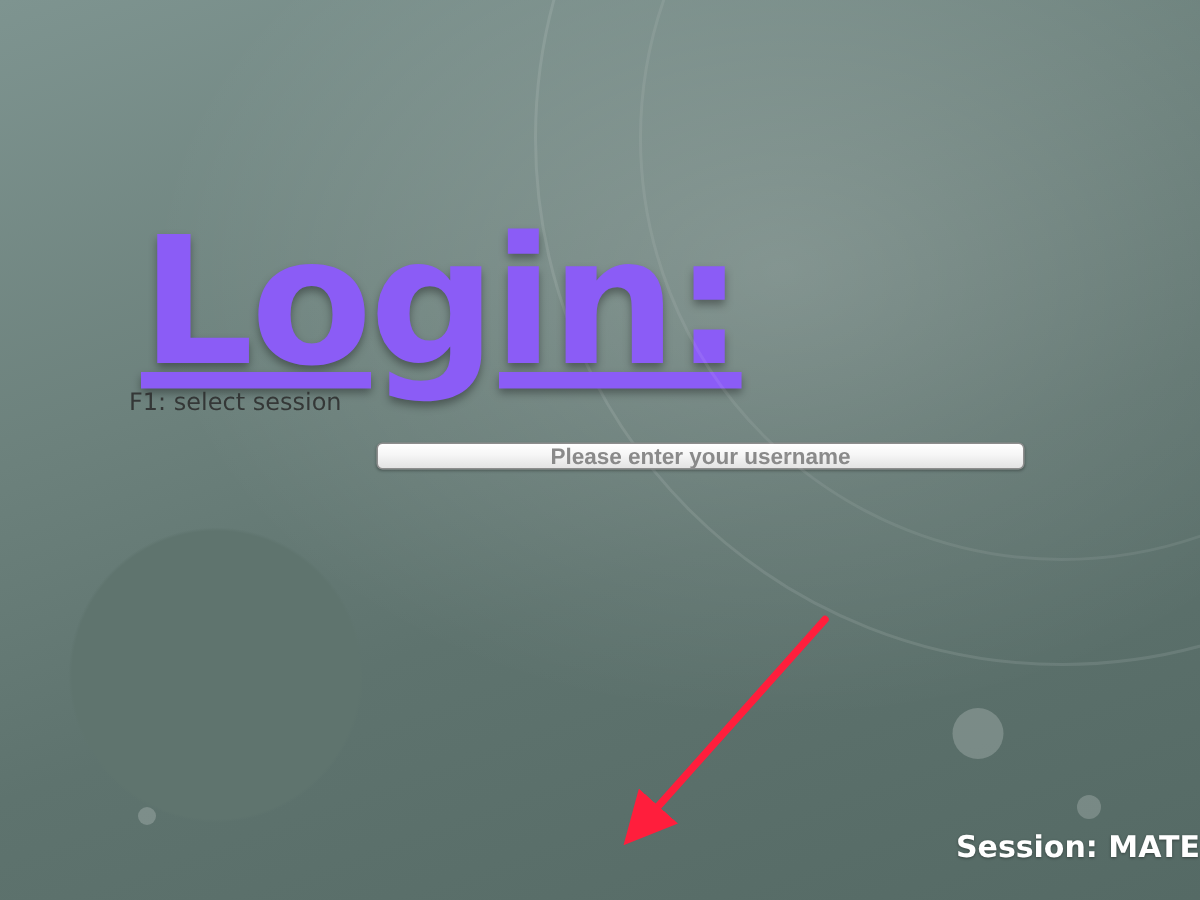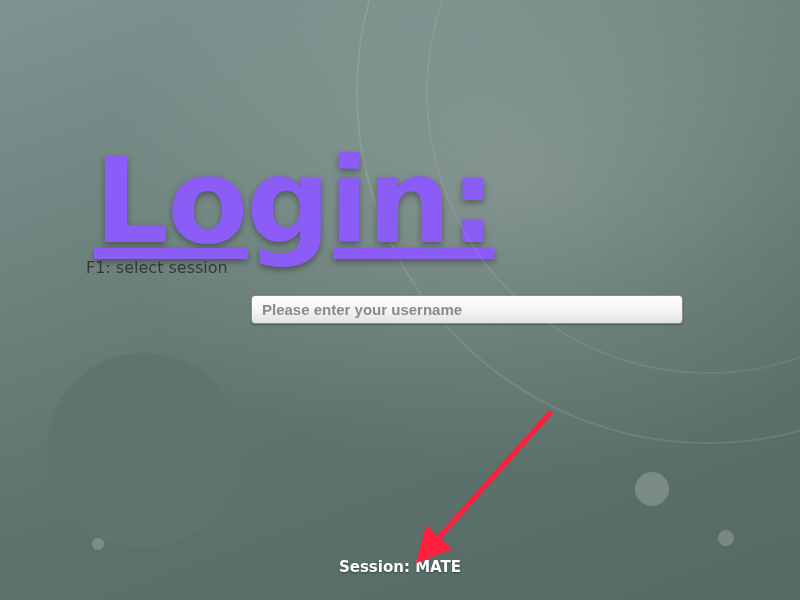--- a/index.html
+++ b/index.html
@@ -54,40 +54,41 @@
   .hint {
     position: absolute;
     left: 86px; top: 258px;
     font-size: 16px;
     color: #2b2b2b;
     opacity: 0.85;
   }
   .username-field {
     position: absolute;
     left: 251px; top: 295px;
-    width: 432px; height: 29px;
+    width: 432px; height: 18px;
     border: 1px solid #8d8d8d;
     border-radius: 4px;
     padding: 0 10px;
     font-size: 15px;
     font-weight: 700;
     color: #6f6f6f;
+    text-align: center;
     background: linear-gradient(to bottom, #ffffff 0%, #f6f6f6 45%, #e3e3e3 100%);
     box-shadow: 0 1px 2px rgba(0,0,0,0.3), inset 0 1px 0 rgba(255,255,255,0.9);
     outline: none;
   }
   .username-field::placeholder {
     color: #8a8a8a;
     font-weight: 700;
   }
   .session {
     position: absolute;
     left: 0; right: 0; bottom: 24px;
-    text-align: center;
-    font-size: 15px;
+    text-align: right;
+    font-size: 20px;
     font-weight: 700;
     color: #ffffff;
     text-shadow: 0 1px 2px rgba(0,0,0,0.4);
   }
   .session .value { font-weight: 700; }
 
   
   .arrow {
     position: absolute;
     left: 410px; top: 403px;

